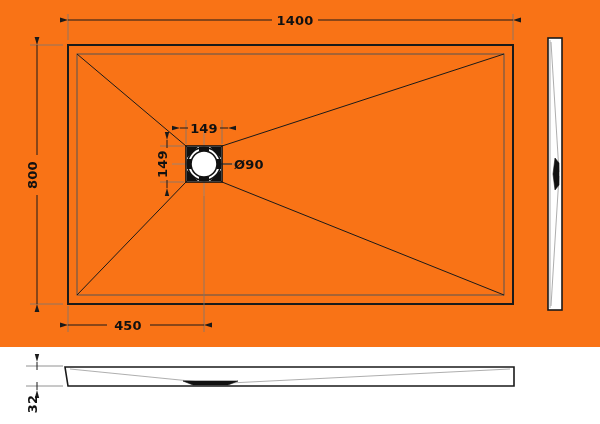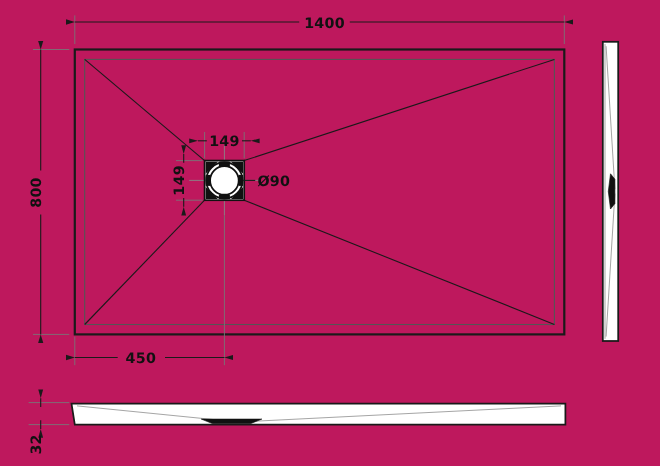--- a/index.html
+++ b/index.html
@@ -9,22 +9,22 @@
   }
   body {
     width: 600px;
     height: 424px;
     font-family: "DejaVu Sans", sans-serif;
     overflow: hidden;
   }
   #drawing-root {
     position: relative;
     width: 600px;
-    height: 424px;
-    background: #be185d;
+    height: 347px;
+    background: #f97316;
   }
   svg.tech-drawing {
     display: block;
     width: 600px;
     height: 424px;
   }
   .dim-text {
     font-family: "DejaVu Sans", sans-serif;
     font-size: 13px;
     font-weight: bold;

